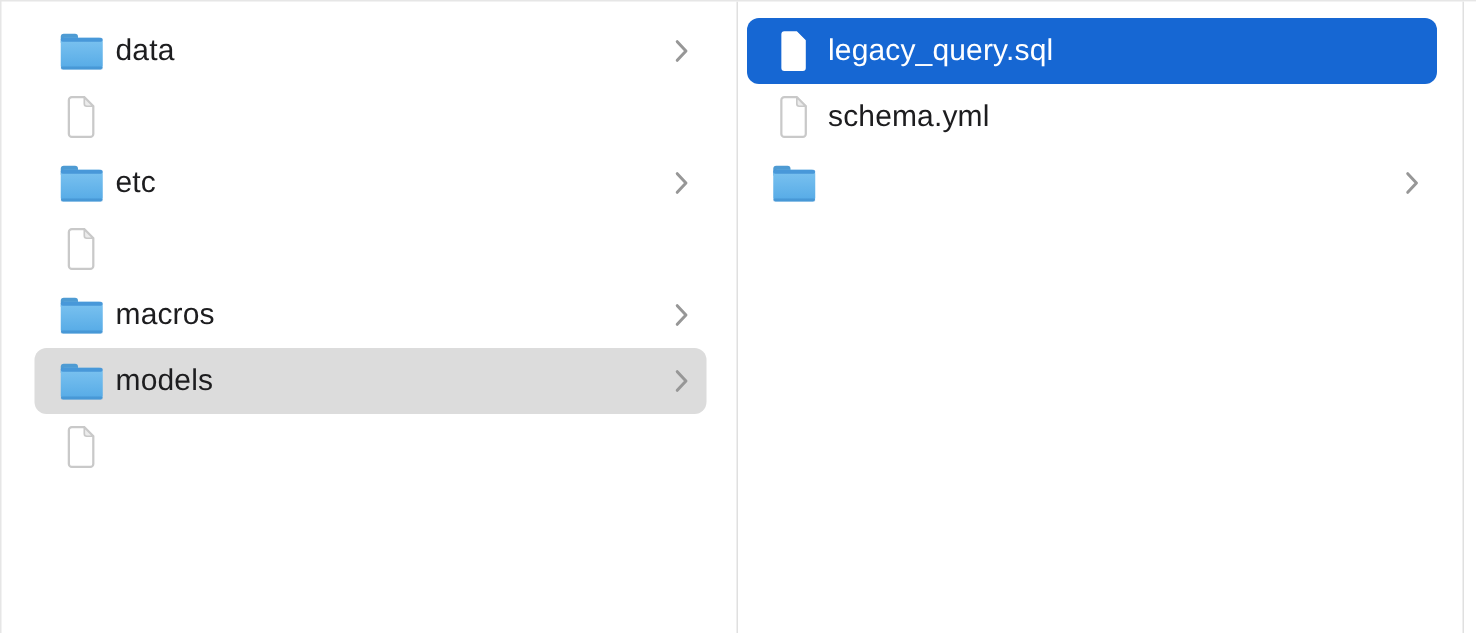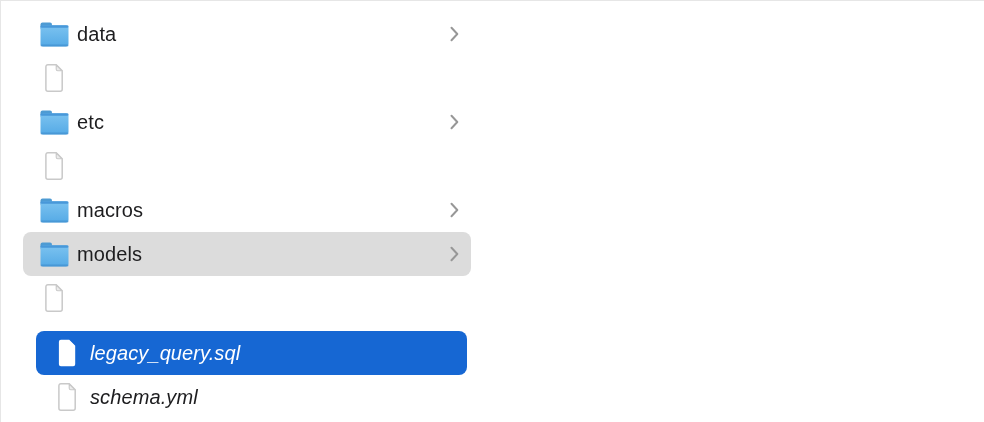--- a/index.html
+++ b/index.html
@@ -15,30 +15,29 @@
     --folder-body-dark:#55aae6;
     --file-stroke:#c9c9c9;
     --file-fold:#ececec;
   }
   html,body{margin:0;padding:0;background:#fff;}
   .window{
     position:relative;width:984px;height:422px;box-sizing:border-box;
     background:#ffffff;border-top:1px solid var(--border);border-left:1px solid var(--border);
     display:flex;overflow:hidden;
     font-family:"Liberation Sans","DejaVu Sans",sans-serif;
-    flex-direction:column;
   }
   .pane{padding-top:11px;box-sizing:border-box;overflow:hidden;flex:none;}
   .pane-0{width:490px;}
   .pane-1{width:483px;}
   .vdivider{width:1px;background:var(--divider);flex:none;}
   .sliver{flex:1;background:#fff;}
   .row{height:44px;display:flex;align-items:center;border-radius:8px;padding:0 12px 0 16px;box-sizing:border-box;}
   .pane-0 .row{margin:0 20px 0 22px;}
-  .pane-1 .row{margin:0 17px 0 35px;font-style:italic;}
+  .pane-1 .row{margin:0 17px 0 6px;}
   .sel-active{background:var(--selection-active);}
   .sel-inactive{background:var(--selection-inactive);}
   .icon-wrap{width:30px;flex:none;display:flex;justify-content:center;align-items:center;}
   .label{font-size:20px;line-height:44px;color:var(--text);margin-left:8px;white-space:nowrap;letter-spacing:.1px;}
   .sel-active .label{color:var(--text-selected);}
   .spacer{flex:1;}
   .chevron{flex:none;display:flex;align-items:center;}
   .page{fill:#ffffff;stroke:var(--file-stroke);stroke-width:1.5;}
   .fold{fill:var(--file-fold);stroke:var(--file-stroke);stroke-width:1.1;stroke-linejoin:round;}
   .sel-active .page{stroke:transparent;}

